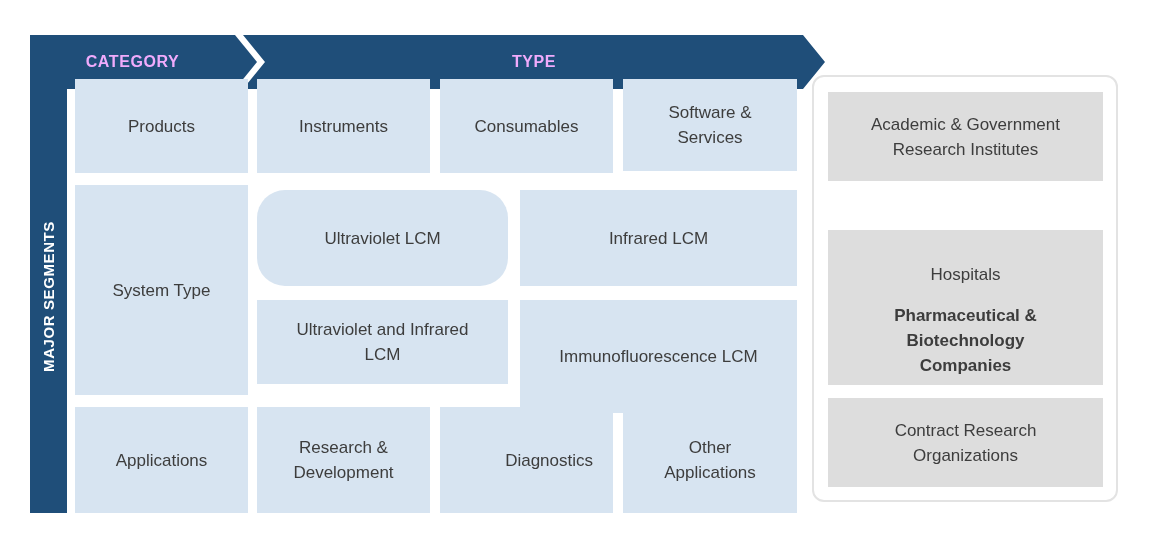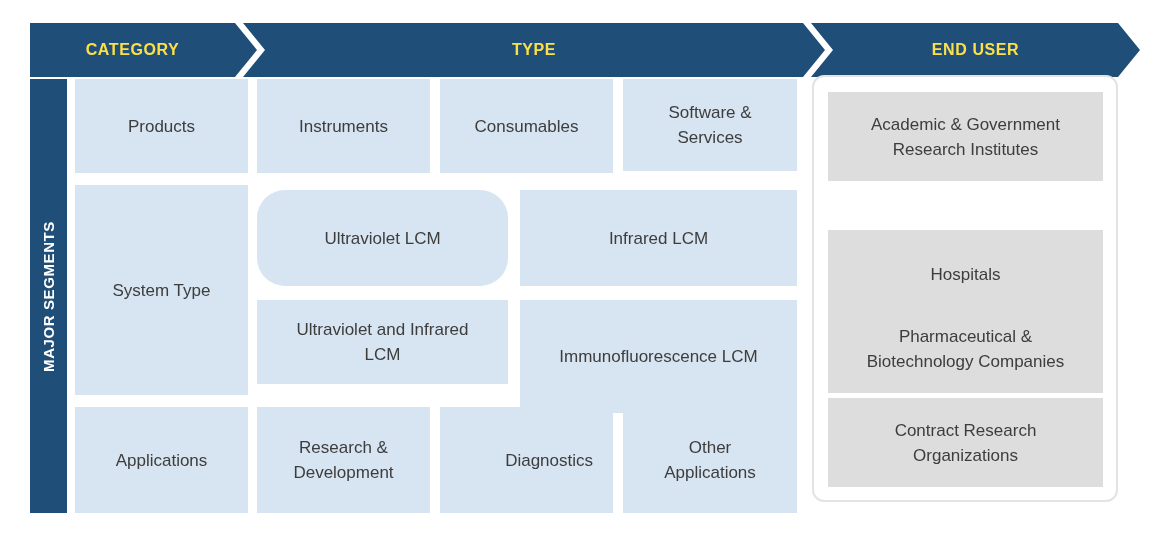--- a/index.html
+++ b/index.html
@@ -10,24 +10,24 @@
   .canvas {
     position: relative;
     width: 1170px;
     height: 541px;
     background: #ffffff;
     overflow: hidden;
   }
   
   .banner {
     position: absolute;
-    top: 23px;
+    top: 35px;
     height: 54px;
     background: #1f4e79;
-    color: #fde047;
+    color: #f0abfc;
     font-size: 16px;
     font-weight: bold;
     letter-spacing: 0.6px;
     display: flex;
     align-items: center;
     justify-content: center;
   }
   .banner.flat-left {
     clip-path: polygon(0 0, calc(100% - 22px) 0, 100% 50%, calc(100% - 22px) 100%, 0 100%);
     padding-right: 22px;
@@ -119,37 +119,34 @@
     font-size: 17px;
     line-height: 25px;
     display: flex;
     align-items: center;
     justify-content: center;
     text-align: center;
     padding: 0 38px;
   }
   #box-academic  { top: 92px; }
   #box-hospitals { top: 194px; margin-top: 36px; }
-  #box-pharma    { top: 304px; }
+  #box-pharma    { top: 296px; font-weight: bold; }
   #box-cro       { top: 398px; }
 </style>
 </head>
 <body>
 
 <div class="canvas">
 
   <div class="banner flat-left" id="banner-category">
     <span>CATEGORY</span>
   </div>
   <div class="banner notched-left" id="banner-type">
     <span>TYPE</span>
   </div>
-  <div class="banner notched-left" id="banner-enduser">
-    <span>END USER</span>
-  </div>
 
   <div class="side-bar">
     <span>MAJOR SEGMENTS</span>
   </div>
 
   <div class="box" id="box-products">
     <span>Products</span>
   </div>
   <div class="box" id="box-system-type">
     <span>System Type</span>

